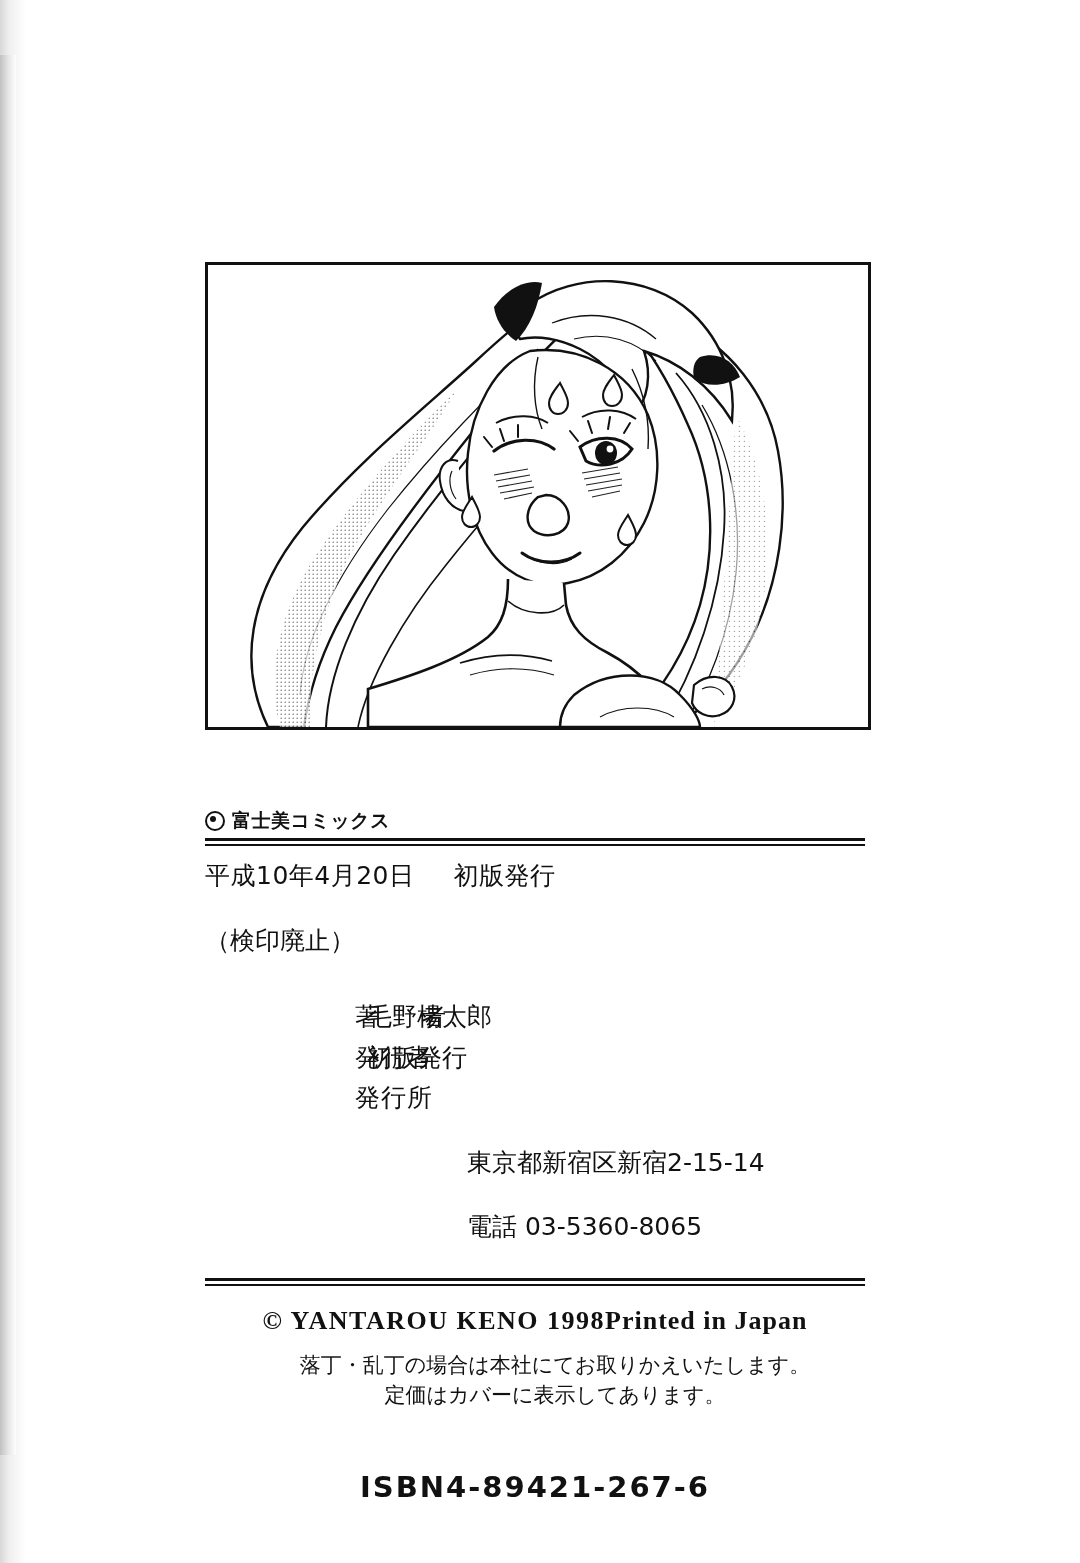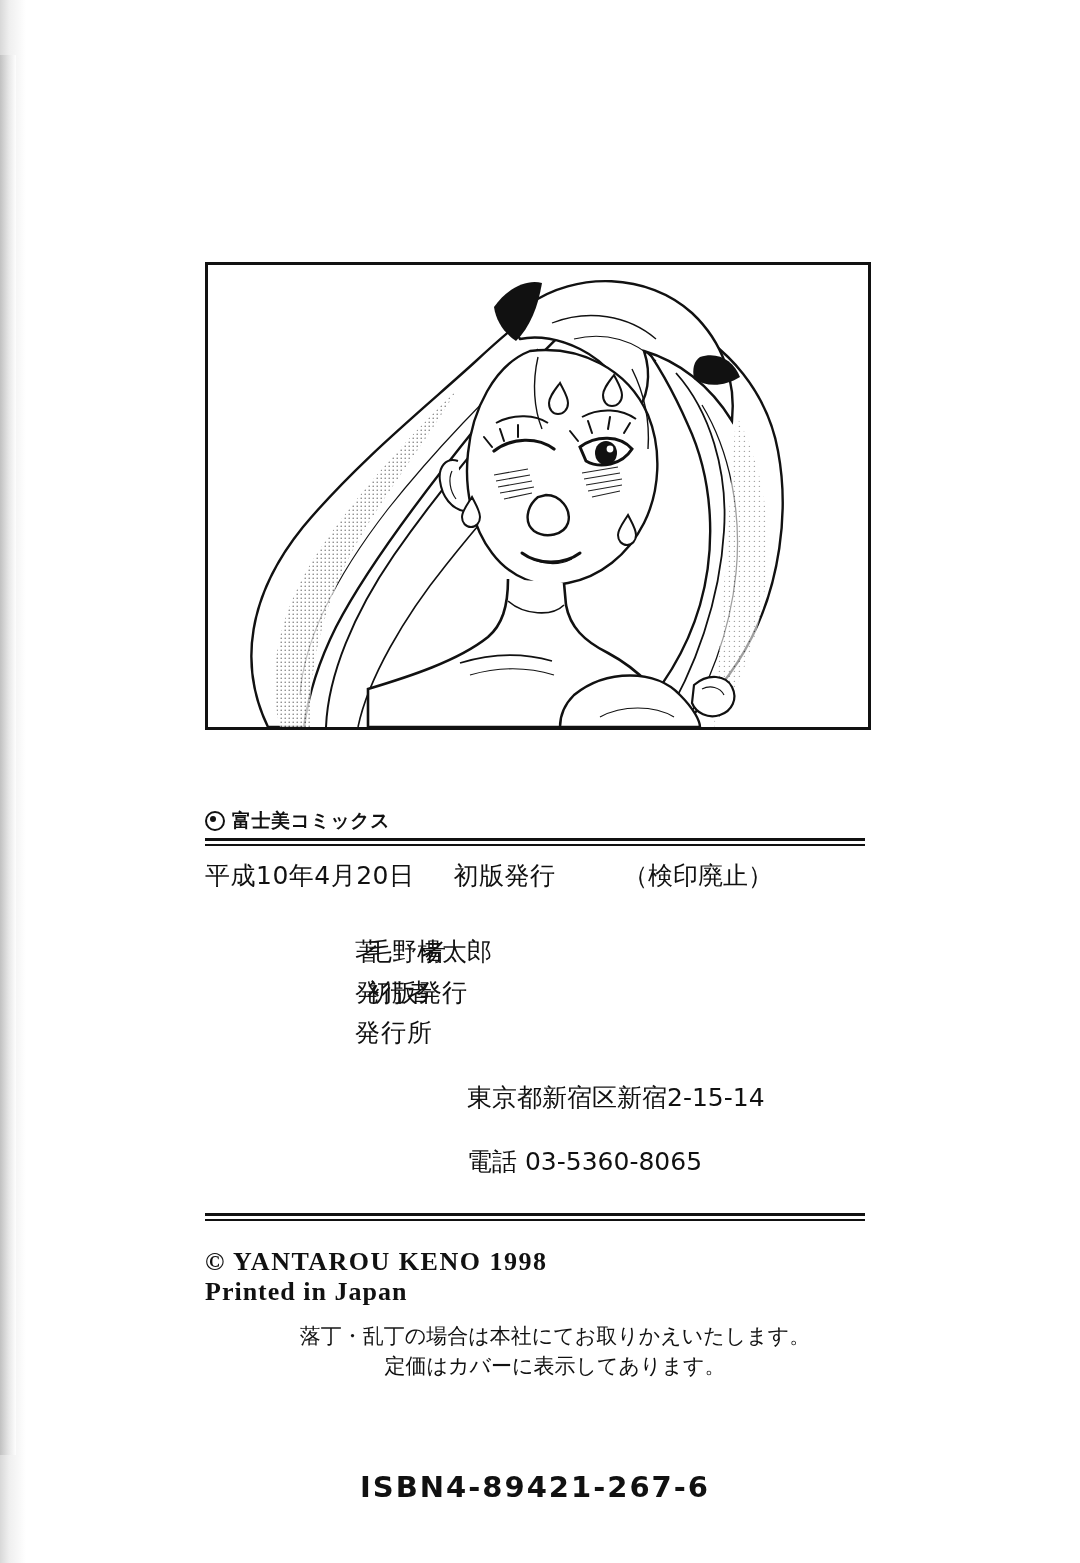--- a/index.html
+++ b/index.html
@@ -97,24 +97,25 @@
     margin-top: 4px;
   }
   .pub-date-row {
     display: flex;
     justify-content: space-between;
     align-items: flex-start;
     font-size: 25px;
     margin-top: 13px;
     font-family: "DejaVu Sans", sans-serif;
     font-weight: normal;
+    flex-direction: column;
   }
   .pub-date-left { letter-spacing: .5px; }
   .pub-date-left .sp { display: inline-block; width: 22px; }
-  .pub-date-right { padding-right: 92px; }
+  .pub-date-right { padding-right: 92px; margin-top: 32px; }
 
   .staff {
     margin-top: 40px;
     font-family: "DejaVu Sans", sans-serif;
     font-size: 25px;
     line-height: 1.62;
   }
   .staff-row { display: flex; }
   .staff-role {
     width: 152px;
@@ -131,26 +132,25 @@
     margin-top: 30px;
     border-top: 3px solid #111;
     border-bottom: 2px solid #111;
     height: 3px;
   }
 
   .copyright-row {
     display: flex;
     justify-content: center;
     align-items: baseline;
-    margin-top: 26px;
+    margin-top: 20px;
     font-family: "Liberation Serif", serif;
     font-size: 26px;
     font-weight: bold;
     letter-spacing: 1px;
-    flex-direction: column;
   }
   .copyright-left { letter-spacing: 1.5px; }
   .notices {
     margin-top: 14px;
     text-align: center;
     font-family: "DejaVu Sans", sans-serif;
     font-size: 21px;
     line-height: 1.45;
     padding-left: 40px;
   }

